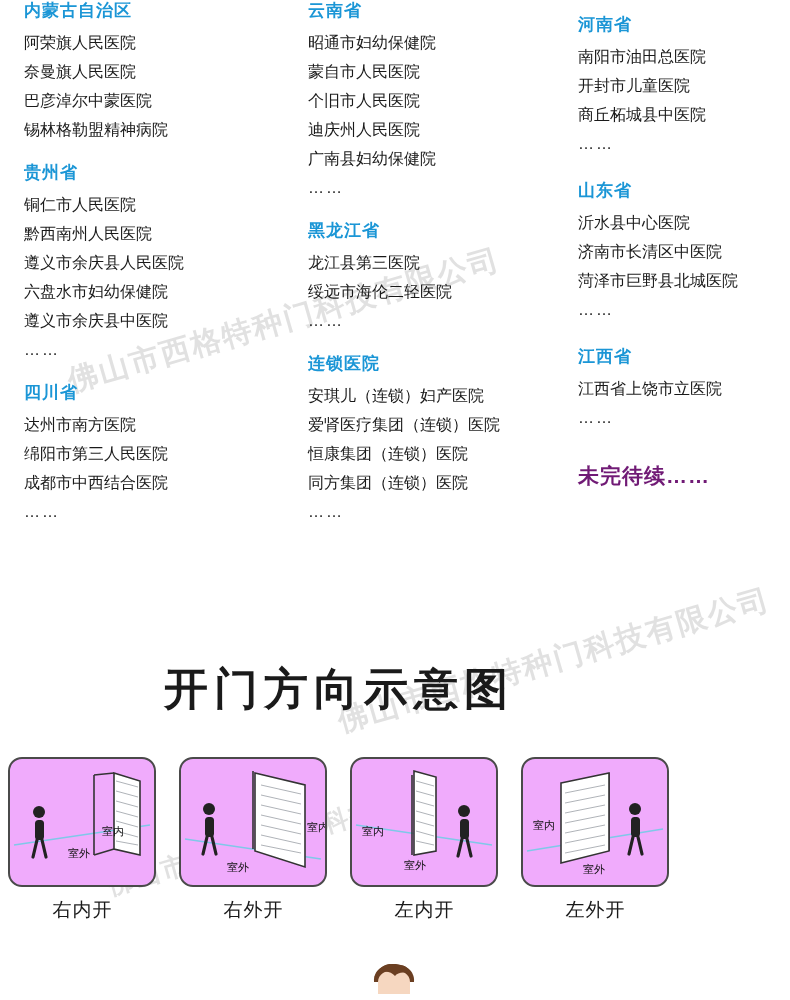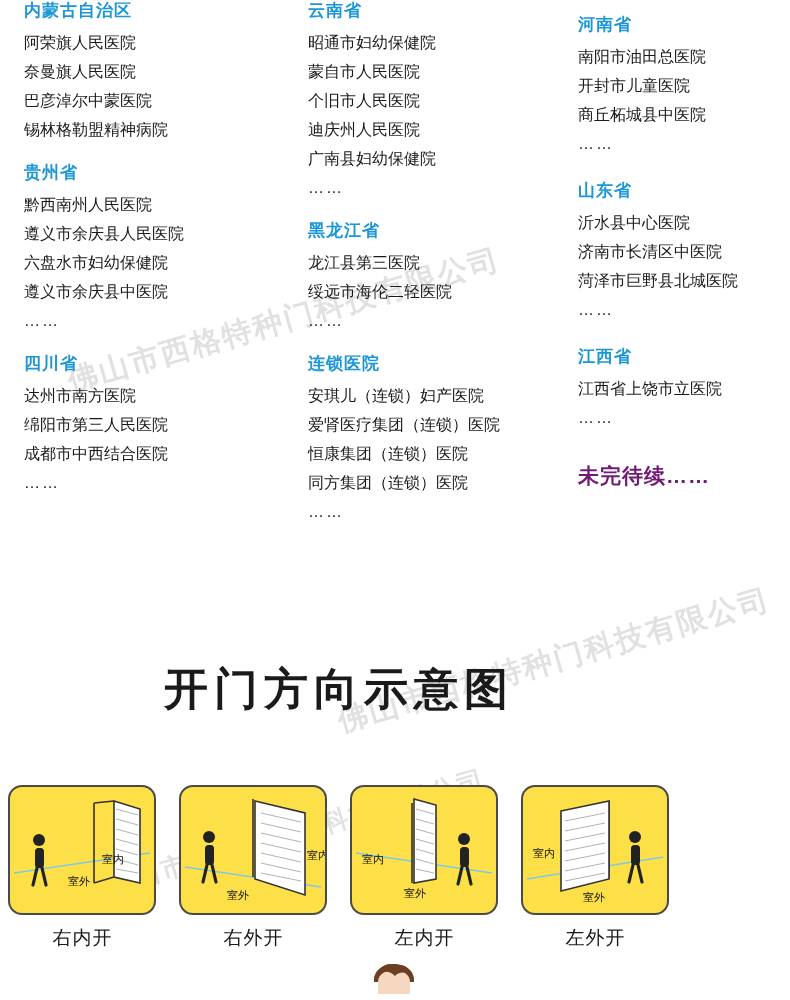--- a/index.html
+++ b/index.html
@@ -115,25 +115,24 @@
   }
   .door-cell {
     width: 152px;
     text-align: center;
   }
   .door-box {
     width: 148px;
     height: 130px;
     border: 2px solid #4a4a4a;
     border-radius: 14px;
-    background: #fde047;
+    background: #f0abfc;
     box-sizing: border-box;
     position: relative;
     overflow: hidden;
-    margin-top: 28px;
   }
   .door-caption {
     margin-top: 10px;
     font-size: 19px;
     color: #1a1a1a;
     letter-spacing: 1px;
   }
   .door-box svg { display: block; }
 
   
@@ -164,20 +163,21 @@
       <div class="group">
         <div class="group-title">内蒙古自治区</div>
         <div class="item">阿荣旗人民医院</div>
         <div class="item">奈曼旗人民医院</div>
         <div class="item">巴彦淖尔中蒙医院</div>
         <div class="item">锡林格勒盟精神病院</div>
       </div>
 
       <div class="group">
         <div class="group-title">贵州省</div>
+        <div class="item">铜仁市人民医院</div>
         <div class="item">黔西南州人民医院</div>
         <div class="item">遵义市余庆县人民医院</div>
         <div class="item">六盘水市妇幼保健院</div>
         <div class="item">遵义市余庆县中医院</div>
         <div class="ellipsis">……</div>
       </div>
 
       <div class="group">
         <div class="group-title">四川省</div>
         <div class="item">达州市南方医院</div>

